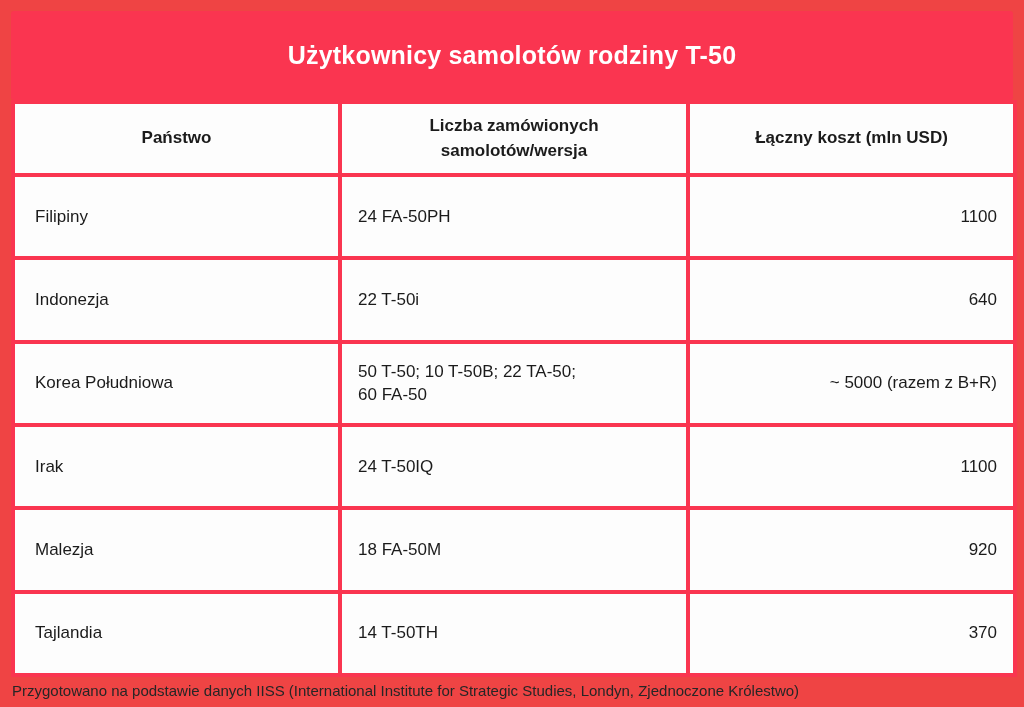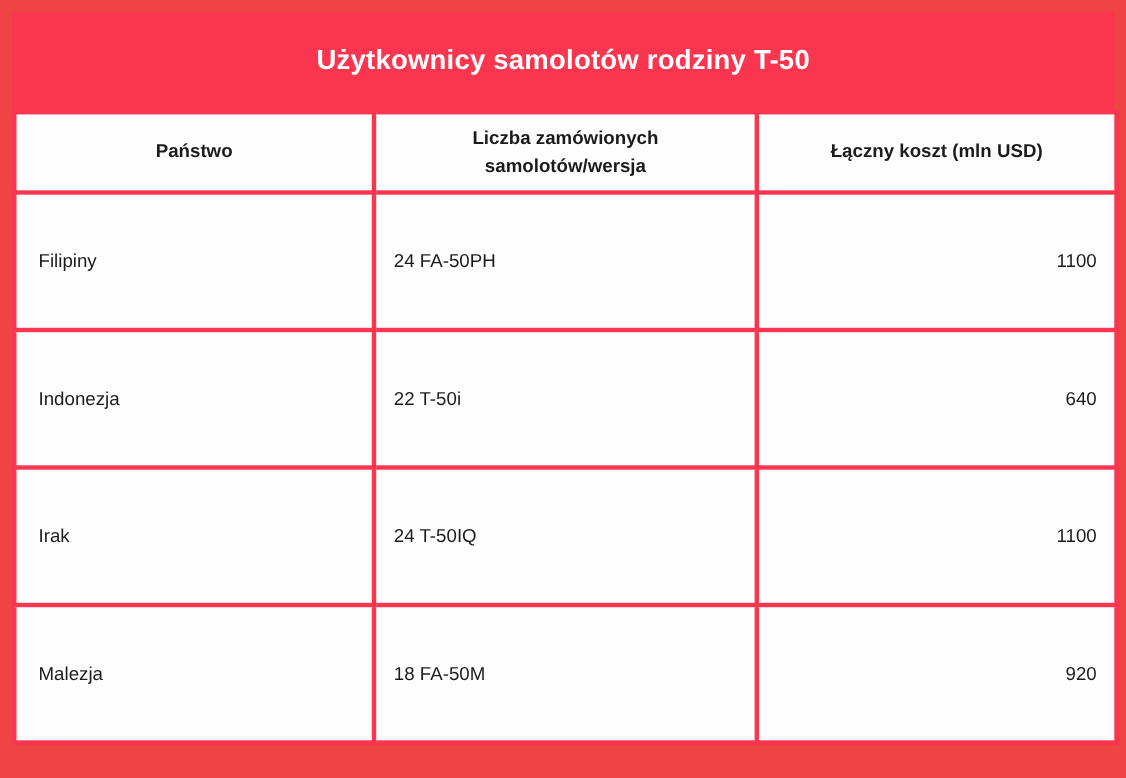--- a/index.html
+++ b/index.html
@@ -155,37 +155,53 @@
         </tr>
 
         <tr>
           <td class="col-country">Indonezja</td>
           <td class="col-orders">
             <span class="cell-line">22 T-50i</span>
           </td>
           <td class="col-cost">640</td>
         </tr>
 
+        <tr>
+          <td class="col-country">Korea Południowa</td>
+          <td class="col-orders">
+            <span class="cell-line">50 T-50; 10 T-50B; 22 TA-50;</span>
+            <span class="cell-line">60 FA-50</span>
+          </td>
+          <td class="col-cost">~ 5000 (razem z B+R)</td>
+        </tr>
 
         <tr>
           <td class="col-country">Irak</td>
           <td class="col-orders">
             <span class="cell-line">24 T-50IQ</span>
           </td>
           <td class="col-cost">1100</td>
         </tr>
 
         <tr>
           <td class="col-country">Malezja</td>
           <td class="col-orders">
             <span class="cell-line">18 FA-50M</span>
           </td>
           <td class="col-cost">920</td>
         </tr>
 
 
+        <tr>
+          <td class="col-country">Tajlandia</td>
+          <td class="col-orders">
+            <span class="cell-line">14 T-50TH</span>
+          </td>
+          <td class="col-cost">370</td>
+        </tr>
 
       </tbody>
     </table>
   </div>
 
+  <div class="footnote">Przygotowano na podstawie danych IISS (International Institute for Strategic Studies, Londyn, Zjednoczone Królestwo)</div>
 
 </div>
 
 </body></html>

